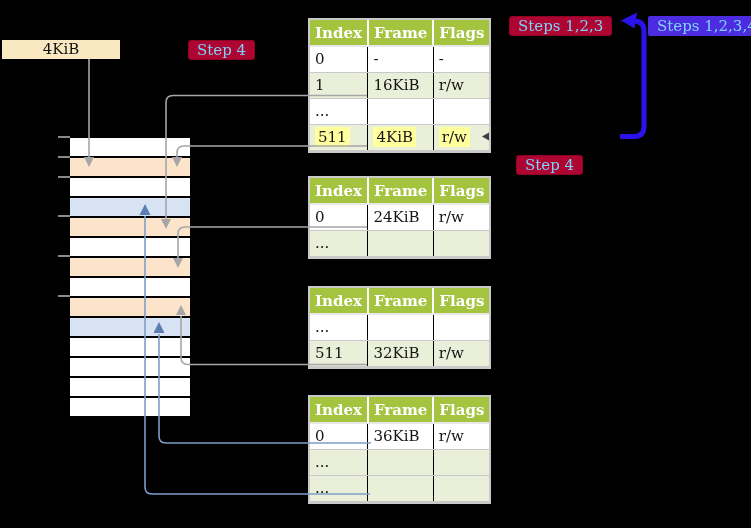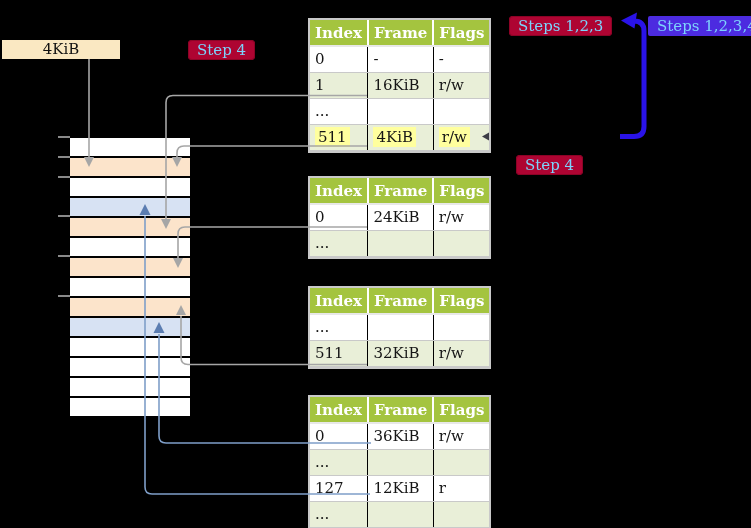--- a/index.html
+++ b/index.html
@@ -184,25 +184,20 @@
       <tr>
         <td>0</td>
         <td>36KiB</td>
         <td>r/w</td>
       </tr>
       <tr class="alt">
         <td>...</td>
         <td></td>
         <td></td>
       </tr>
-      <tr>
-        <td>127</td>
-        <td>12KiB</td>
-        <td>r</td>
-      </tr>
       <tr class="alt">
         <td>...</td>
         <td></td>
         <td></td>
       </tr>
     </tbody>
       </table>
   </div>
 
   <svg class="overlay" width="751" height="528" viewBox="0 0 751 528">

